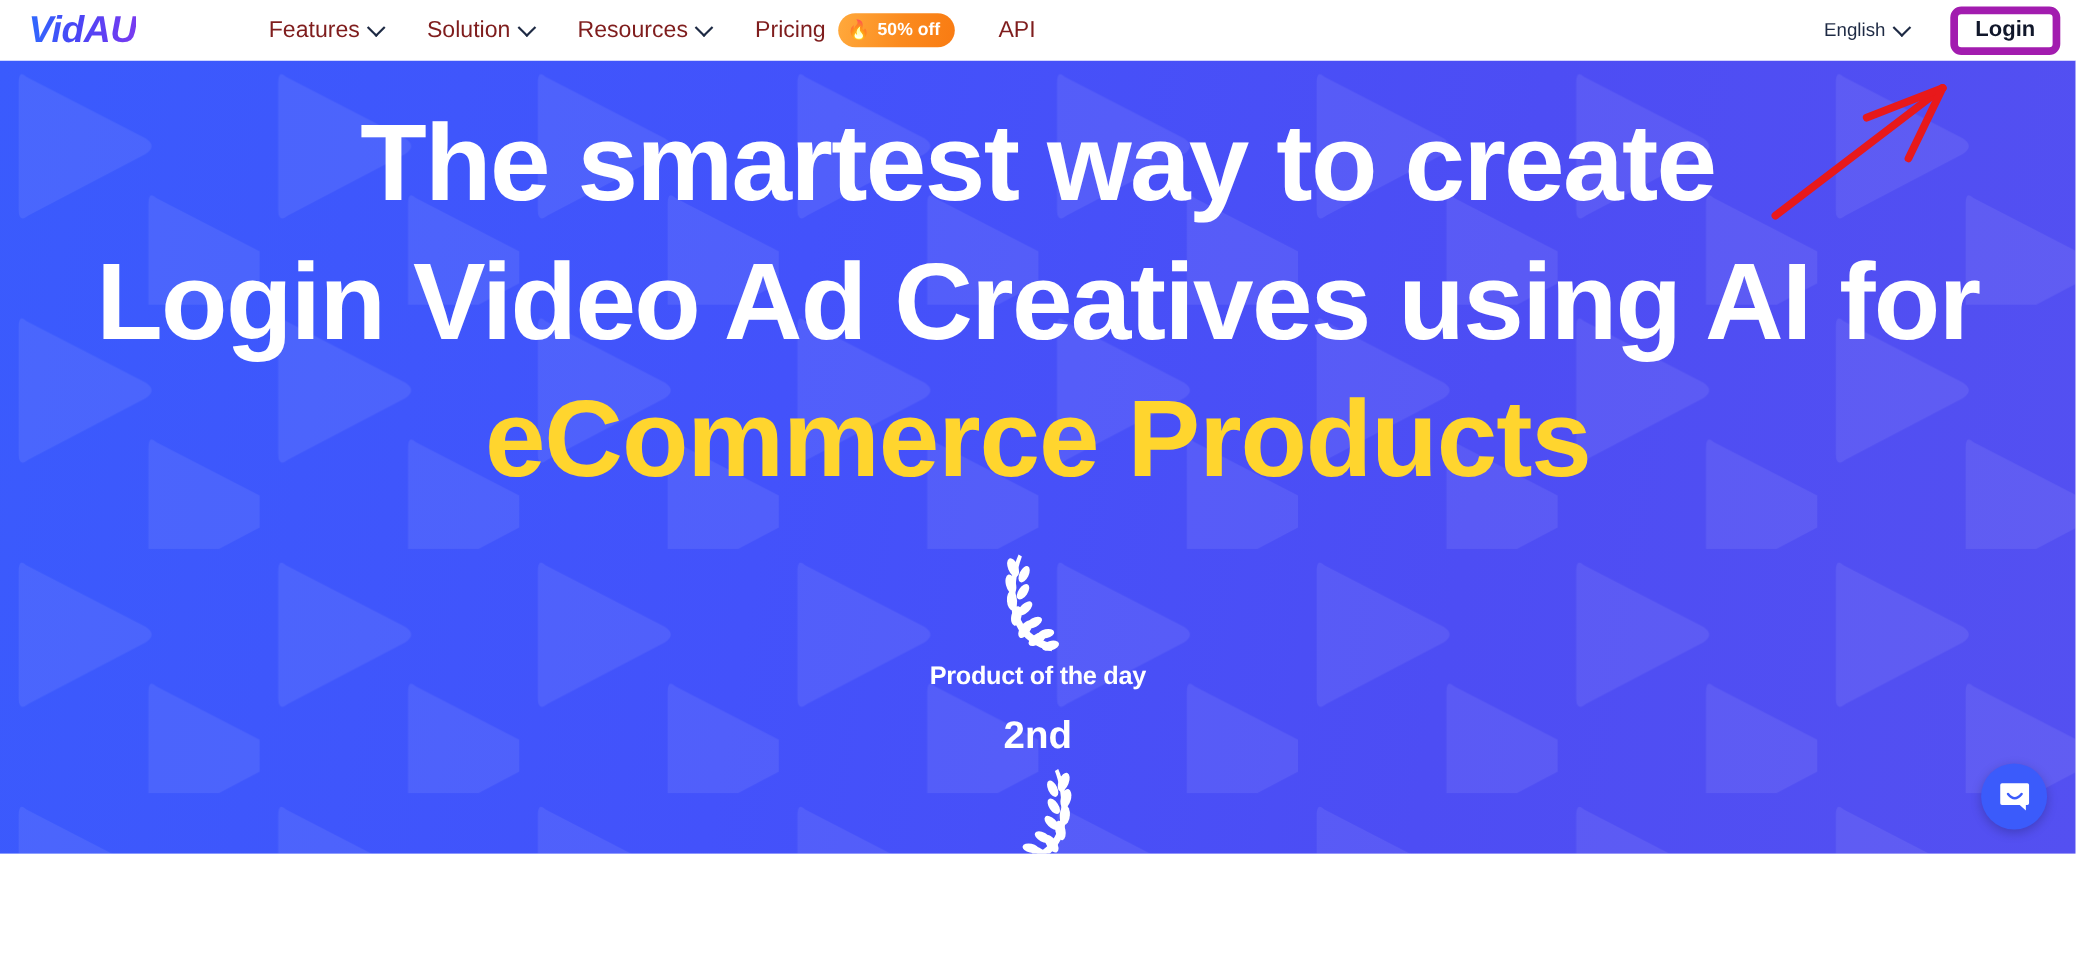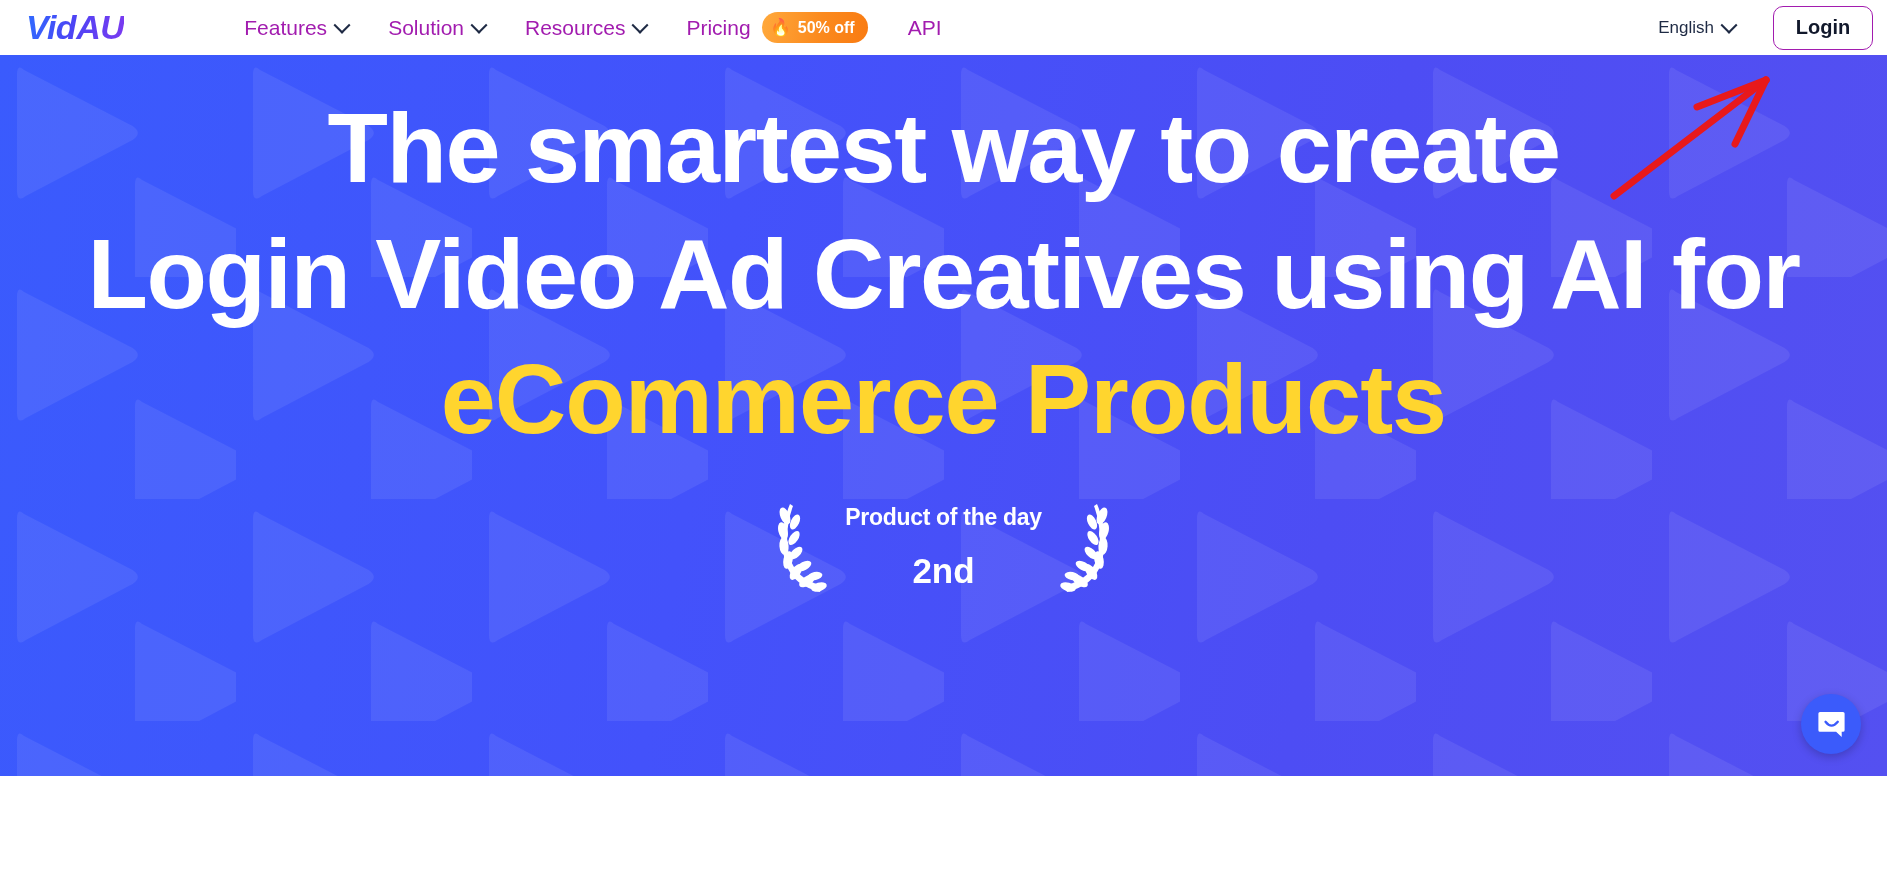--- a/index.html
+++ b/index.html
@@ -34,21 +34,21 @@
   }
 
   .nav-center{
     display:flex; align-items:center;
     gap:40px;
     margin-left:120px;
   }
   .nav-item{
     display:flex; align-items:center; gap:9px;
     font-size:21px;
-    color:#a21caf;
+    color:#7f1d1d;
     cursor:pointer;
     white-space:nowrap;
   }
   .chev{
     display:inline-block;
     width:12px; height:12px;
     border-right:2.4px solid #1E2A44;
     border-bottom:2.4px solid #1E2A44;
     transform:rotate(45deg) translate(-2px,-2px);
     flex:none;
@@ -77,21 +77,21 @@
     padding-right:0;
   }
   .lang{
     display:flex; align-items:center; gap:9px;
     font-size:17px; color:#1E2A44;
     margin-right:38px;
     cursor:pointer;
   }
   .btn-login{
     width:100px; height:44px;
-    border:1px solid #a21caf;
+    border:7px solid #a21caf;
     border-radius:10px;
     background:#fff;
     color:#11182B;
     font-size:20px; font-weight:bold;
     font-family:"Liberation Sans", sans-serif;
     cursor:pointer;
     margin-right:14px;
   }
   .btn-start{
     width:189px; height:48px;
@@ -143,22 +143,23 @@
   }
   .sub{
     margin-top:56px;
     color:#F2F4FF;
     font-size:25px;
     font-weight:400;
   }
 
   .award{
     margin-top:38px;
-    display:flex; align-items:center; justify-content:center;
+    display:flex; align-items:center; justify-content:space-between;
     gap:6px;
+    flex-direction:column;
   }
   .award-text{
     display:flex; flex-direction:column; align-items:center;
     color:#ffffff;
     line-height:1.15;
   }
   .award-top{ font-size:23px; font-weight:bold; letter-spacing:-0.3px; }
   .award-rank{ font-size:35px; font-weight:bold; margin-top:21px; }
 
   

